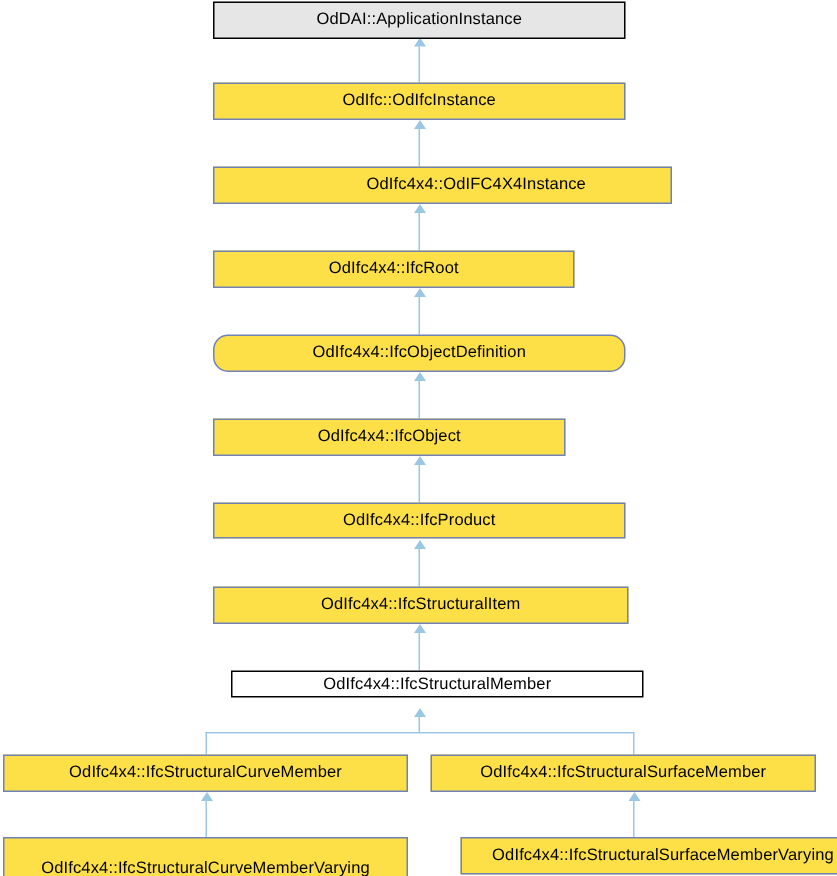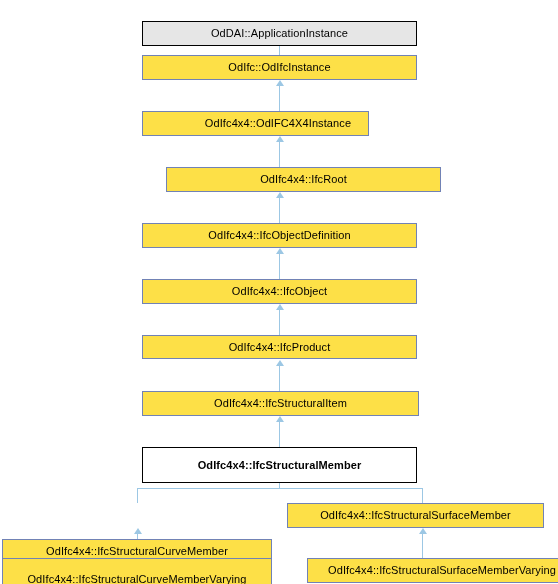--- a/index.html
+++ b/index.html
@@ -79,48 +79,48 @@
       <div class="arrow-head" style="left: 275.5px; top: 472px;"></div>
       <div class="edge-line edge-h" style="left: 137px; top: 488px; width: 286px;"></div>
       <div class="edge-line edge-v" style="left: 137px; top: 488px; height: 15px;"></div>
       <div class="edge-line edge-v" style="left: 422px; top: 488px; height: 15px;"></div>
       <div class="edge-line edge-v" style="left: 137px; top: 534px; height: 24px;"></div>
       <div class="arrow-head" style="left: 133.5px; top: 528px;"></div>
       <div class="edge-line edge-v" style="left: 422px; top: 534px; height: 24px;"></div>
       <div class="arrow-head" style="left: 418.5px; top: 528px;"></div>
     </div>
   <div id="nodes-layer">
-      <div class="node ancestor" style="left: 142px; top: 1px; width: 275px; height: 25px; margin-top: 20px;">
+      <div class="node ancestor" style="left: 142px; top: 1px; width: 275px; height: 25px;">
         <span>OdDAI::ApplicationInstance</span>
       </div>
       <div class="node normal" style="left: 142px; top: 55px; width: 275px; height: 25px;">
         <span>OdIfc::OdIfcInstance</span>
       </div>
-      <div class="node normal" style="left: 142px; top: 111px; width: 227px; height: 25px; padding-left: 45px;">
+      <div class="node normal" style="left: 142px; top: 111px; width: 306px; height: 25px; padding-left: 45px;">
         <span>OdIfc4x4::OdIFC4X4Instance</span>
       </div>
-      <div class="node normal" style="left: 142px; top: 167px; width: 275px; height: 25px; margin-left: 24px;">
+      <div class="node normal" style="left: 142px; top: 167px; width: 241px; height: 25px;">
         <span>OdIfc4x4::IfcRoot</span>
       </div>
-      <div class="node normal" style="left: 142px; top: 223px; width: 275px; height: 25px;">
+      <div class="node normal" style="left: 142px; top: 223px; width: 275px; height: 25px; border-radius: 10px;">
         <span>OdIfc4x4::IfcObjectDefinition</span>
       </div>
-      <div class="node normal" style="left: 142px; top: 279px; width: 275px; height: 25px;">
+      <div class="node normal" style="left: 142px; top: 279px; width: 235px; height: 25px;">
         <span>OdIfc4x4::IfcObject</span>
       </div>
       <div class="node normal" style="left: 142px; top: 335px; width: 275px; height: 24px;">
         <span>OdIfc4x4::IfcProduct</span>
       </div>
       <div class="node normal" style="left: 142px; top: 391px; width: 277px; height: 25px;">
         <span>OdIfc4x4::IfcStructuralItem</span>
       </div>
-      <div class="node current" style="left: 142px; top: 447px; width: 275px; height: 36px; font-weight: bold;">
+      <div class="node current" style="left: 154px; top: 447px; width: 275px; height: 18px;">
         <span>OdIfc4x4::IfcStructuralMember</span>
       </div>
-      <div class="node normal" style="left: 2px; top: 503px; width: 270px; height: 25px; margin-top: 36px;">
+      <div class="node normal" style="left: 2px; top: 503px; width: 270px; height: 25px;">
         <span>OdIfc4x4::IfcStructuralCurveMember</span>
       </div>
       <div class="node normal" style="left: 287px; top: 503px; width: 257px; height: 25px;">
         <span>OdIfc4x4::IfcStructuralSurfaceMember</span>
       </div>
       <div class="node normal" style="left: 2px; top: 558px; width: 270px; height: 43px;">
         <span>OdIfc4x4::IfcStructuralCurveMemberVarying</span>
       </div>
       <div class="node normal" style="left: 287px; top: 558px; width: 270px; height: 25px; margin-left: 20px;">
         <span>OdIfc4x4::IfcStructuralSurfaceMemberVarying</span>

